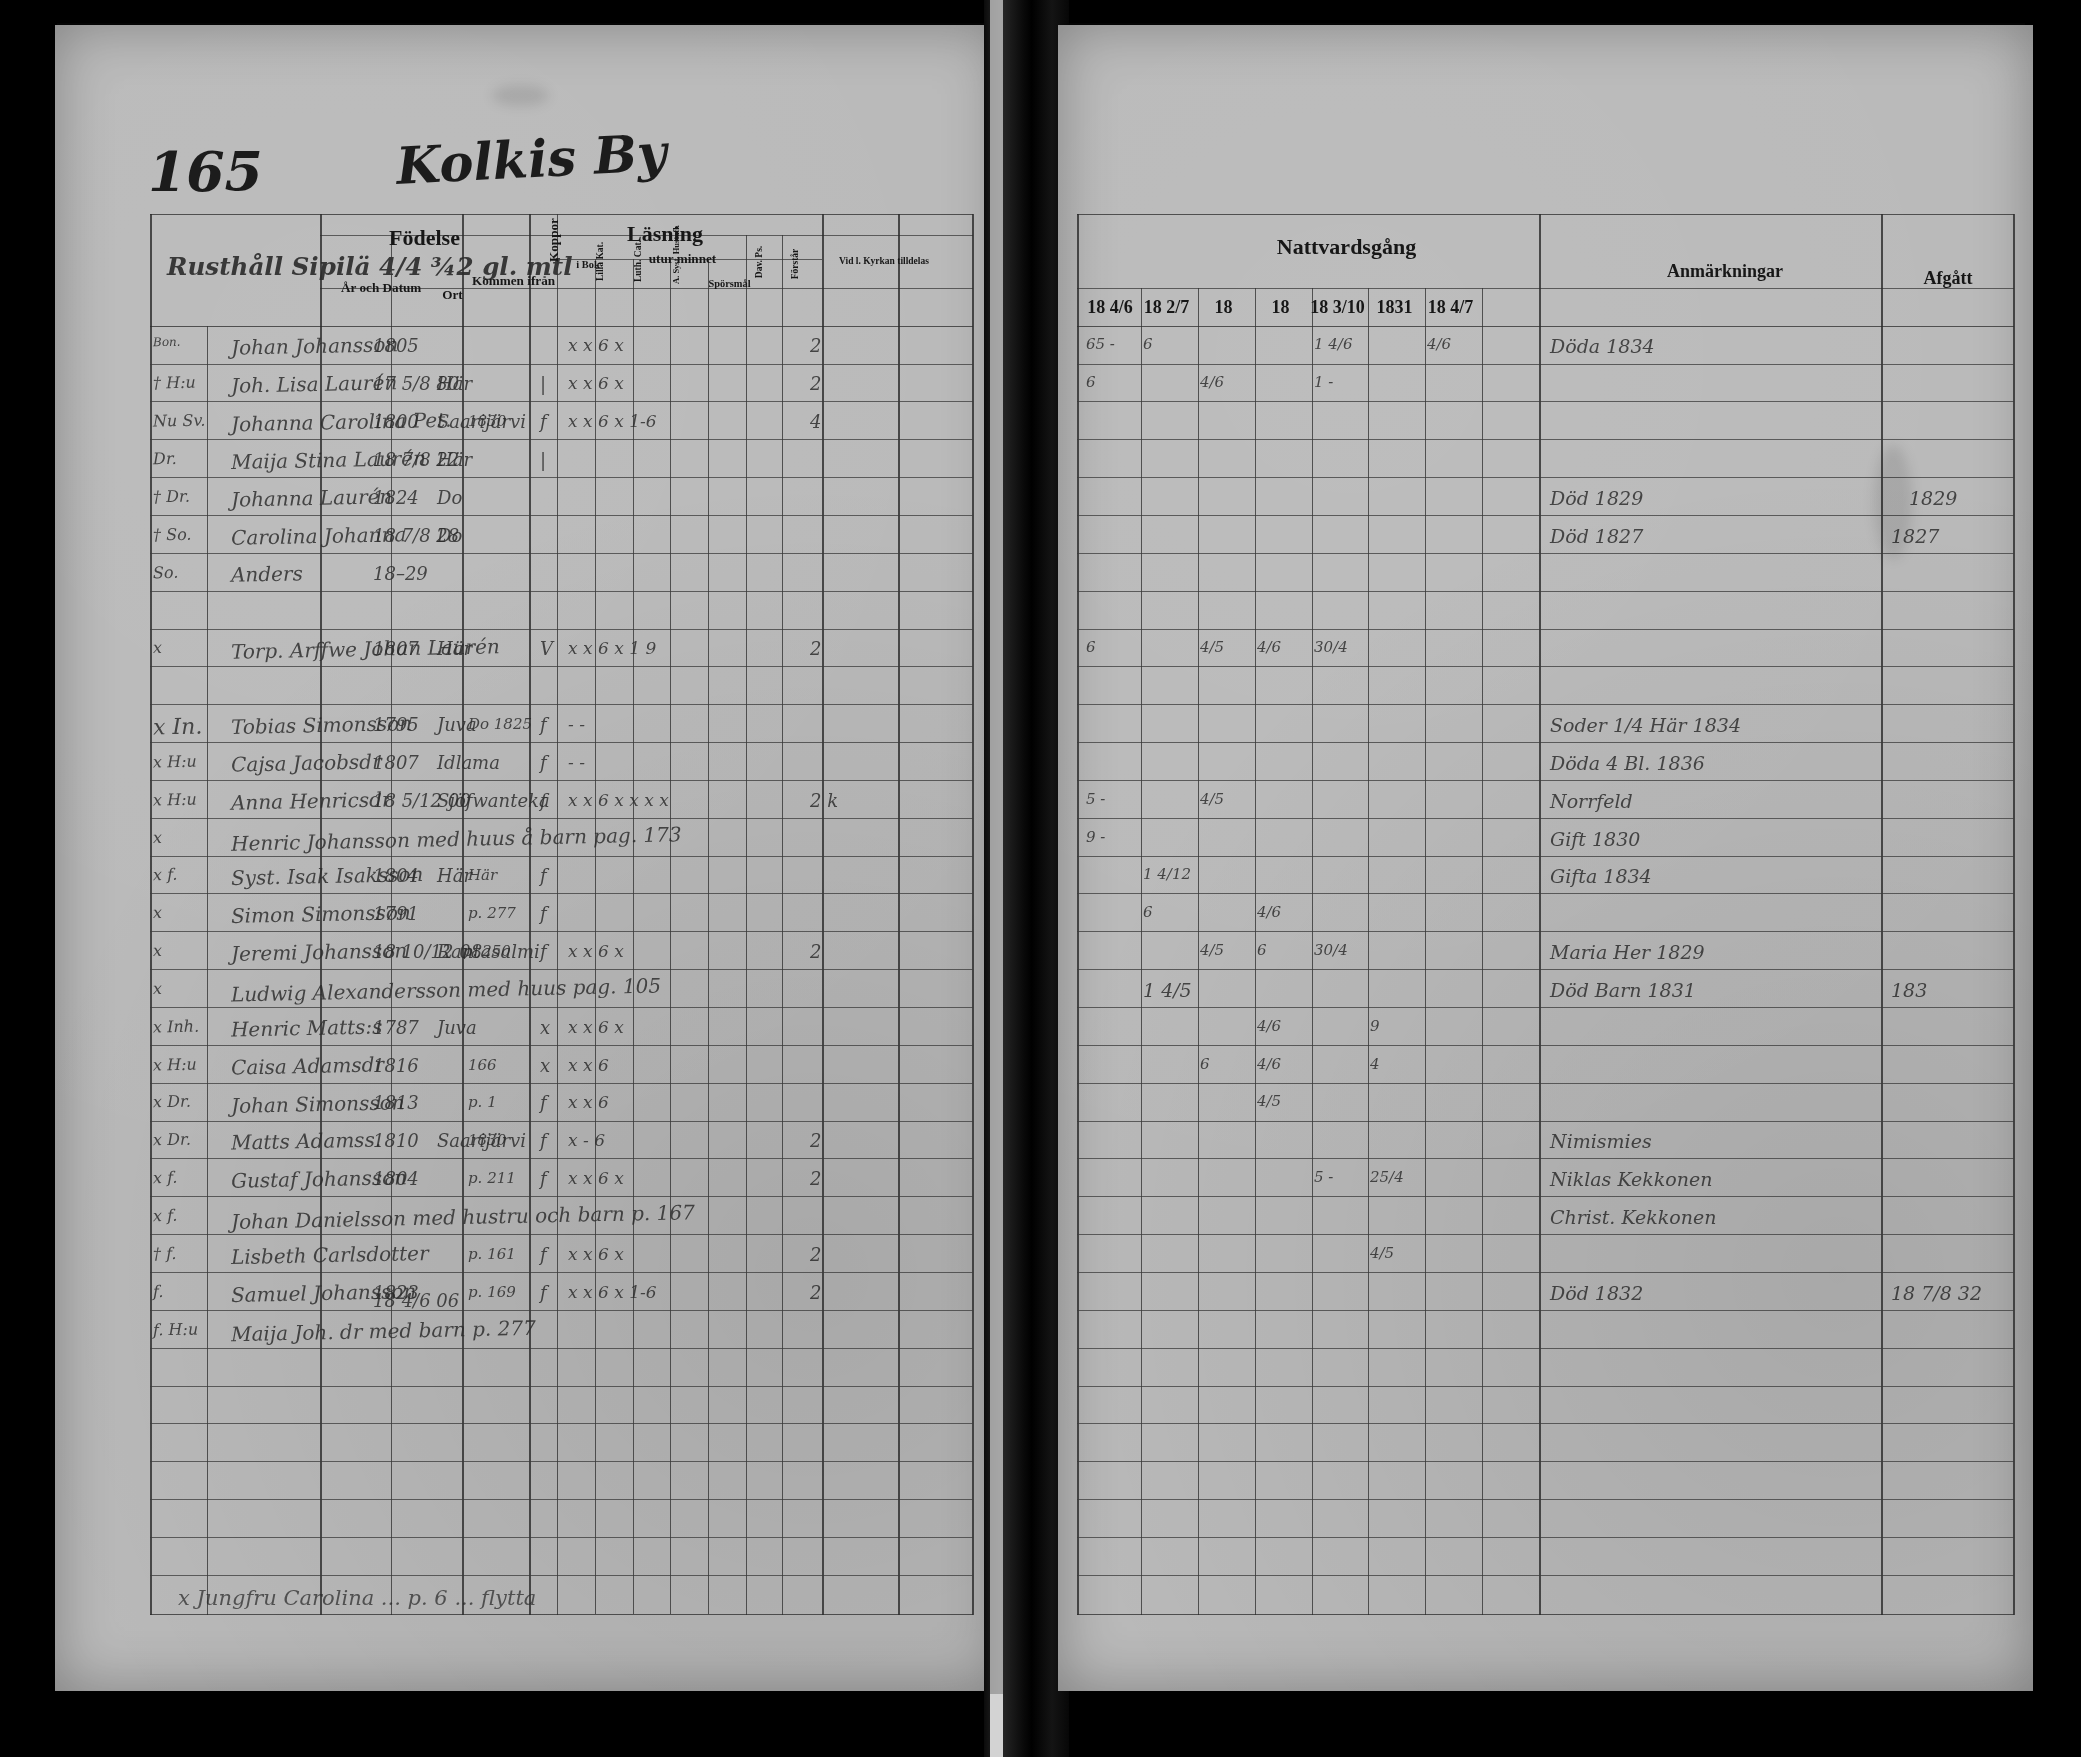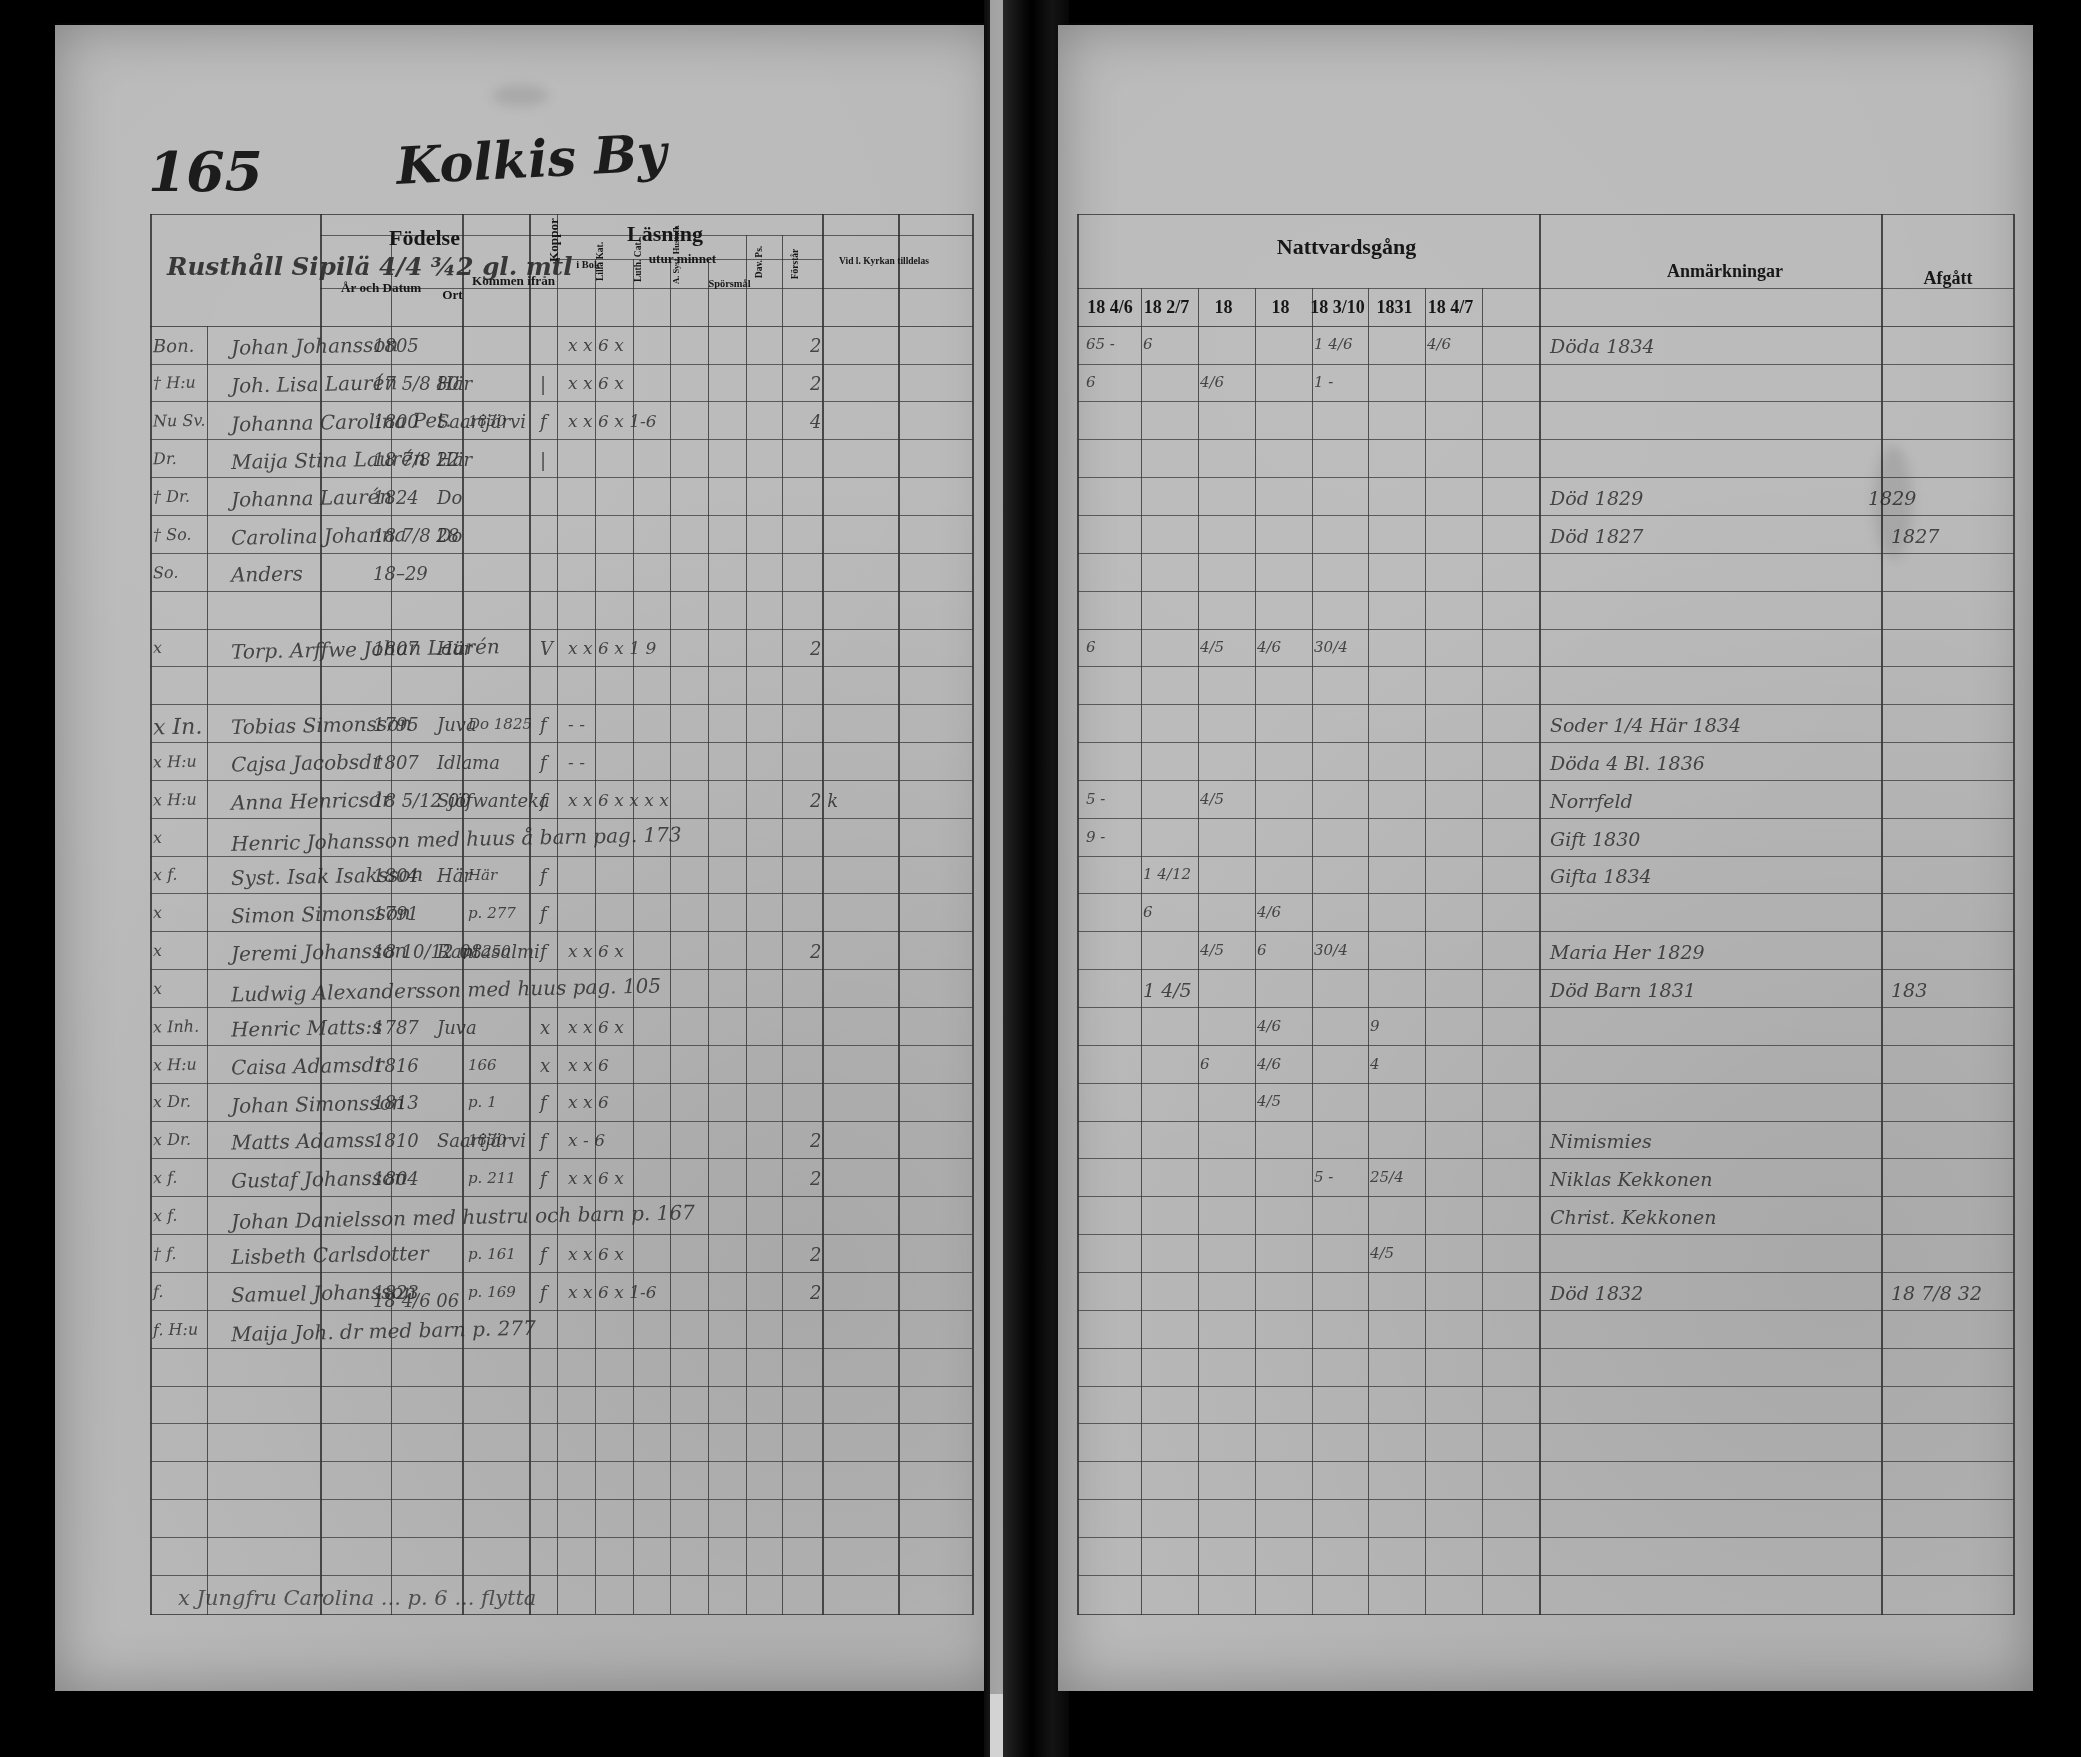--- a/index.html
+++ b/index.html
@@ -226,21 +226,21 @@
     <div class="hdr sm" style="left:566px; top:227px; width:123px;">utur minnet</div>
     <div class="hdr xs" style="left:541px; top:256px; width:38px; transform:rotate(-90deg); transform-origin:left top; font-size:9.5px;">Lilla Kat.</div>
     <div class="hdr xs" style="left:579px; top:257px; width:40px; transform:rotate(-90deg); transform-origin:left top; font-size:9.5px;">Luth. Cat.</div>
     <div class="hdr xs" style="left:617px; top:259px; width:44px; transform:rotate(-90deg); transform-origin:left top; font-size:8.5px;">A. Syst. Hustafl.</div>
     <div class="hdr xs" style="left:651px; top:254px; width:47px; font-size:10.4px; line-height:1.05;">Spörsmål</div>
     <div class="hdr xs" style="left:700px; top:257px; width:40px; transform:rotate(-90deg); transform-origin:left top; font-size:9.5px;">Dav. Ps.</div>
     <div class="hdr xs" style="left:736px; top:261px; width:44px; transform:rotate(-90deg); transform-origin:left top; font-size:9.5px;">Förstår</div>
     <div class="hdr xs" style="left:784px; top:231px; width:53px; font-size:9.5px; line-height:1.1;">Vid l. Kyrkan tilldelas</div>
 
     <div id="left-rows">
-        <div class="cellnote" style="left: 98px; top: 310px; font-size: 18px; transform: rotate(-1deg);">Bon.</div>
+        <div class="cellnote" style="left: 98px; top: 310px; font-size: 12px; transform: rotate(-1deg);">Bon.</div>
         <div class="cellnote" style="left: 176px; top: 309px; font-size: 20px; transform: rotate(-1.2deg);">Johan Johansson</div>
         <div class="cellnote" style="left: 318px; top: 310px; font-size: 18px;">1805</div>
         <div class="cellnote" style="left: 513px; top: 310px; font-size: 17px;">x  x  6  x</div>
         <div class="cellnote" style="left: 755px; top: 310px; font-size: 18px;">2</div>
         <div class="cellnote" style="left: 98px; top: 348px; font-size: 16px; transform: rotate(-1deg);">† H:u</div>
         <div class="cellnote" style="left: 176px; top: 347px; font-size: 20px; transform: rotate(-1.2deg);">Joh. Lisa Laurén</div>
         <div class="cellnote" style="left: 318px; top: 348px; font-size: 18px;">17 5/8 80</div>
         <div class="cellnote" style="left: 382px; top: 348px; font-size: 18px;">Här</div>
         <div class="cellnote" style="left: 485px; top: 348px; font-size: 18px;">|</div>
         <div class="cellnote" style="left: 513px; top: 348px; font-size: 17px;">x  x  6  x</div>
@@ -489,21 +489,21 @@
         <div class="cellnote" style="left: 492px; top: 803px; font-size: 19px;">Gift 1830</div>
         <div class="cellnote" style="left: 492px; top: 840px; font-size: 19px;">Gifta 1834</div>
         <div class="cellnote" style="left: 492px; top: 916px; font-size: 19px;">Maria Her 1829</div>
         <div class="cellnote" style="left: 492px; top: 954px; font-size: 19px;">Död Barn 1831</div>
         <div class="cellnote" style="left: 492px; top: 1105px; font-size: 19px;">Nimismies</div>
         <div class="cellnote" style="left: 492px; top: 1143px; font-size: 19px;">Niklas Kekkonen</div>
         <div class="cellnote" style="left: 492px; top: 1181px; font-size: 19px;">Christ. Kekkonen</div>
         <div class="cellnote" style="left: 492px; top: 1257px; font-size: 19px;">Död 1832</div>
       </div>
     <div id="departed-cells">
-        <div class="cellnote" style="left: 810px; top: 462px; font-size: 19px;">1829</div>
+        <div class="cellnote" style="left: 851px; top: 462px; font-size: 19px;">1829</div>
         <div class="cellnote" style="left: 833px; top: 500px; font-size: 19px;">1827</div>
         <div class="cellnote" style="left: 833px; top: 954px; font-size: 19px;">183</div>
         <div class="cellnote" style="left: 833px; top: 1257px; font-size: 19px;">18 7/8 32</div>
       </div>
   </div>
 
   <div class="smudge" style="left:492px; top:85px; width:57px; height:21px;"></div>
   <div class="smudge" style="left:1874px; top:445px; width:38px; height:114px;"></div>
 </div>
 

